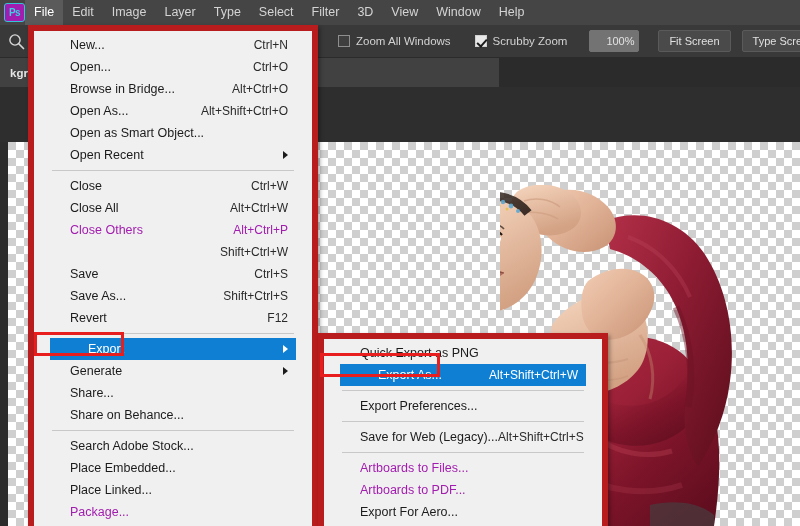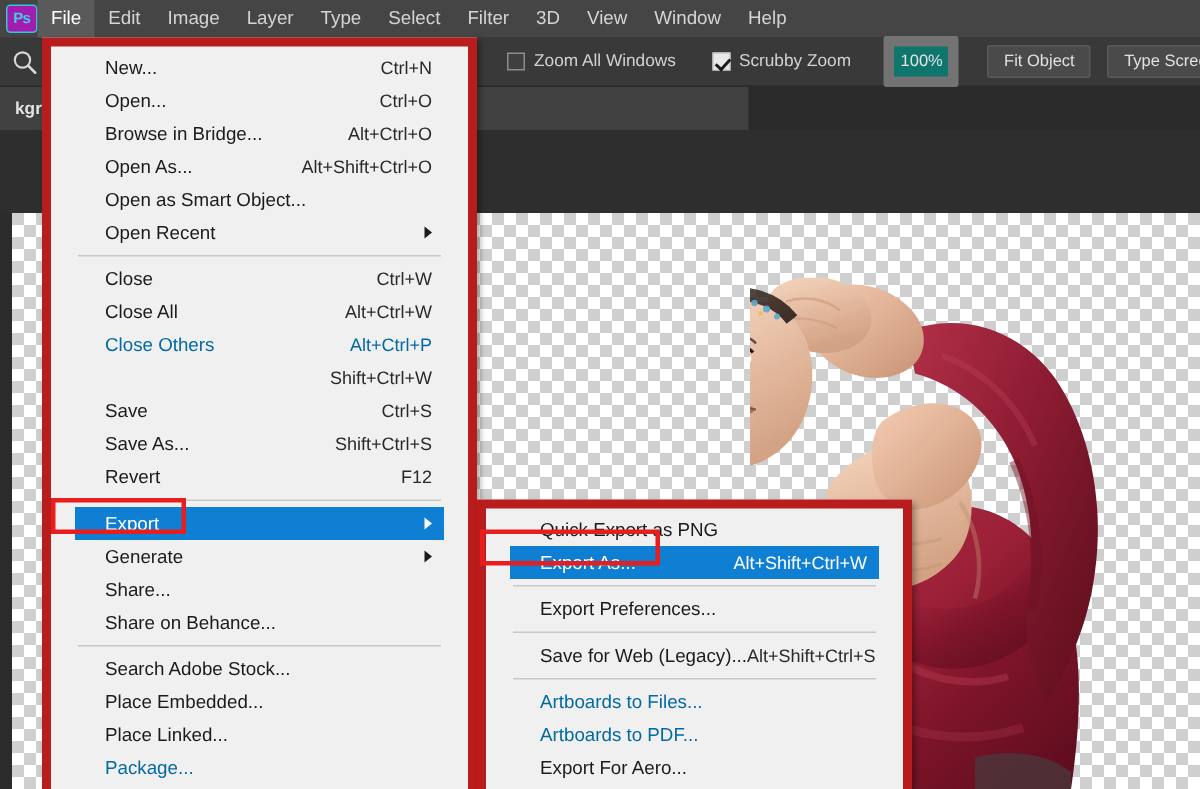--- a/index.html
+++ b/index.html
@@ -84,26 +84,26 @@
     background: #4a4a4a;
     border: 1px solid #5a5a5a;
     border-radius: 2px;
     color: #e0e0e0;
     font-size: 11px;
     padding: 4px 10px;
     white-space: nowrap;
     text-align: center;
   }
   .opt-field {
-    background: #0f766e;
-    border: 7px solid #737373;
+    background: #737373;
+    border: 1px solid #737373;
     border-radius: 2px;
     color: #e2e2e2;
     font-size: 11px;
-    padding: 4px 4px;
+    padding: 4px 16px;
     width: 50px;
     text-align: center;
   }
 
   
   #tabbar {
     position: absolute; left: 0; top: 58px; width: 800px; height: 29px;
     background: #2b2b2b;
   }
   #doc-tab {
@@ -196,23 +196,23 @@
     display: flex; align-items: center;
     height: 22px;
     padding: 0 8px 0 20px;
     position: relative;
     white-space: nowrap;
   }
   .mi .mi-label { flex: 0 0 auto; }
   .mi .mi-spacer { flex: 1 1 auto; }
   .mi .mi-shortcut { color: #2a2a2a; font-size: 12px; flex: 0 0 auto; }
   .mi.disabled .mi-label,
-  .mi.disabled .mi-shortcut { color: #0369a1; }
+  .mi.disabled .mi-shortcut { color: #a21caf; }
   .mi.sel { background: #0f7fd4; }
-  .mi.sel .mi-label, .mi.sel .mi-shortcut { color: #ffffff; }
+  .mi.sel .mi-label, .mi.sel .mi-shortcut { color: #ffffff; margin-left: 18px; }
   .mi .arrow {
     position: absolute; right: 8px; top: 50%;
     transform: translateY(-50%);
     width: 0; height: 0;
     border-left: 5px solid #1b1b1b;
     border-top: 4px solid transparent;
     border-bottom: 4px solid transparent;
   }
   .mi.sel .arrow { border-left-color: #ffffff; }
   .mi-sep {
@@ -371,21 +371,21 @@
       <span class="opt-checkbox"></span>
       <span class="opt-label">Zoom All Windows</span>
     </div>
 
     <div class="opt-group" style="margin-left:24px">
       <span class="opt-checkbox checked"></span>
       <span class="opt-label">Scrubby Zoom</span>
     </div>
 
     <div class="opt-field" style="margin-left:22px">100%</div>
-    <div class="opt-btn" style="margin-left:19px">Fit Object</div>
+    <div class="opt-btn" style="margin-left:19px">Fit Screen</div>
     <div class="opt-btn" style="margin-left:11px">Type Screen</div>
   </div>
 
   <div id="tabbar">
     <div id="doc-tab">
       <span id="doc-tab-label">kground copy, Layer Mask/8) *</span>
       <span id="doc-tab-close">×</span>
     </div>
   </div>
 

